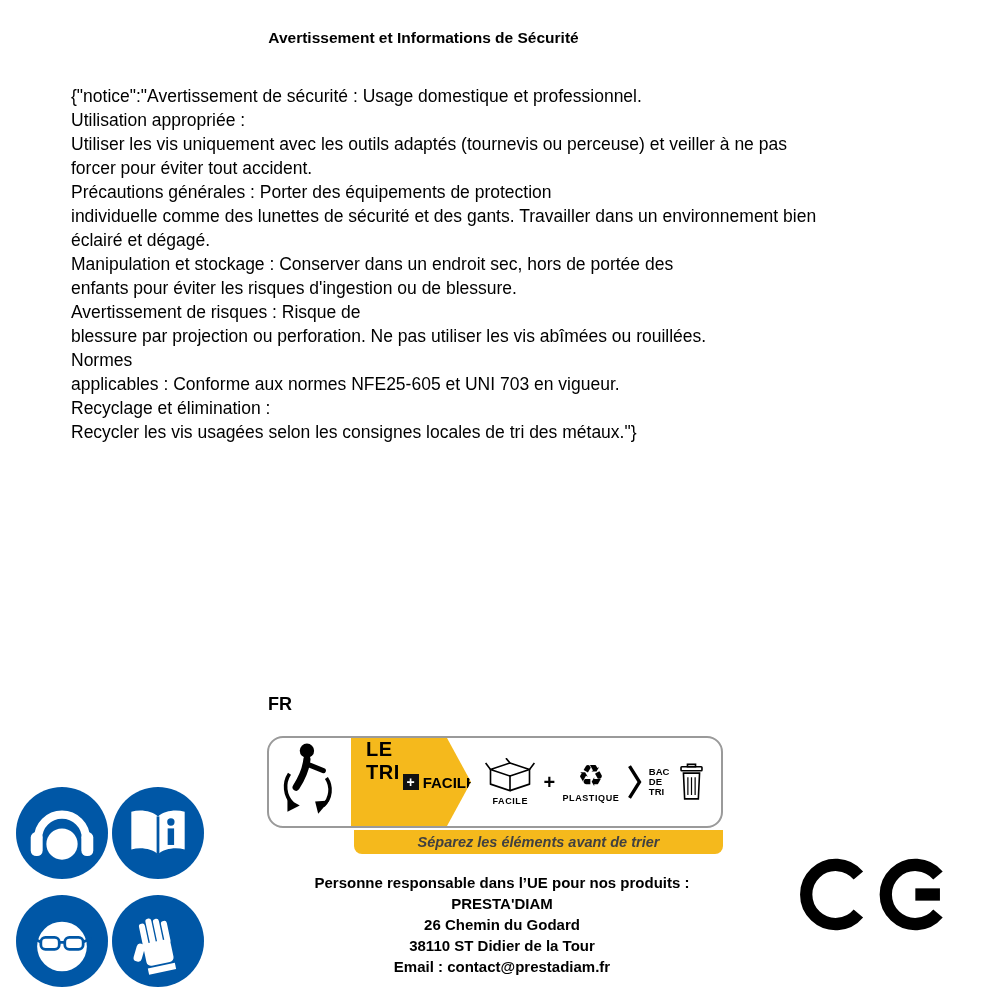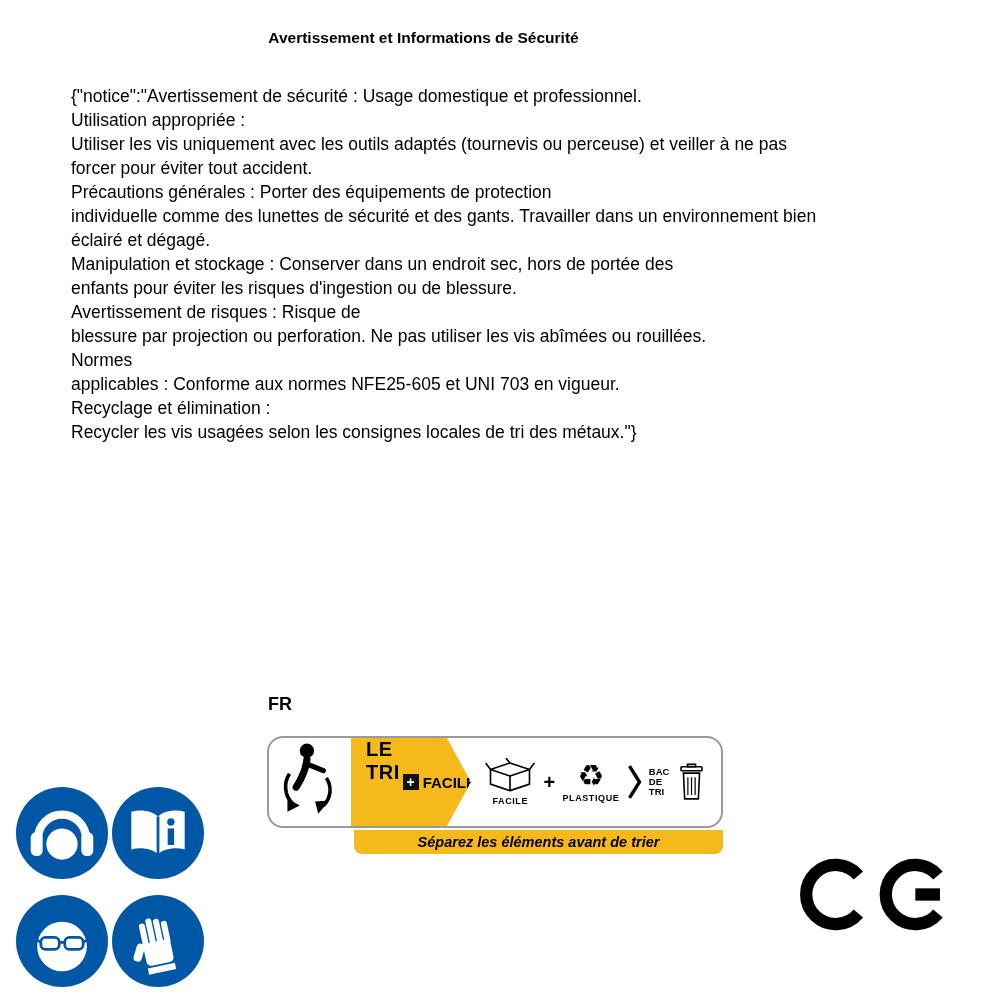--- a/index.html
+++ b/index.html
@@ -29,21 +29,21 @@
               align-items:center; justify-content:center; font-size:14px; font-weight:bold; }
   .content-cell { flex:1; display:flex; align-items:center; justify-content:space-evenly;
                   padding:0 8px 0 6px; }
   .material { display:flex; flex-direction:column; align-items:center; gap:2px; }
   .material-label { font-size:9px; font-weight:bold; letter-spacing:.6px; }
   .mat-plus { font-size:20px; font-weight:bold; }
   .recycle-glyph { font-size:30px; line-height:30px; font-family:"DejaVu Sans", sans-serif; }
   .bin-label { font-size:9.5px; font-weight:bold; line-height:10px; text-align:left;
                white-space:pre-line; }
   .tagline { position:absolute; left:354px; top:830px; width:369px; height:24px;
-             background:#F5B91C; color:#000000; font-style:italic; font-weight:bold;
+             background:#F5B91C; color:#404040; font-style:italic; font-weight:bold;
              font-size:14.5px; display:flex; align-items:center; justify-content:center;
              border-radius:0 0 8px 8px; }
 
   .safety-icon { position:absolute; width:92px; height:92px; }
   #icon-ear    { left:16px;  top:787px; }
   #icon-manual { left:112px; top:787px; }
   #icon-eyes   { left:16px;  top:895px; }
   #icon-gloves { left:112px; top:895px; }
 
   .address { position:absolute; left:252px; top:872px; width:500px; text-align:center;
@@ -169,20 +169,27 @@
       <rect x="34" y="50" width="30" height="25" rx="5"></rect>
       <rect x="34" y="28" width="6.5" height="27" rx="3"></rect>
       <rect x="42" y="24" width="6.5" height="31" rx="3"></rect>
       <rect x="50" y="26" width="6.5" height="29" rx="3"></rect>
       <rect x="58" y="30" width="6.5" height="25" rx="3"></rect>
       <rect x="24" y="48" width="9" height="20" rx="4" transform="rotate(28 28 58)"></rect>
       <rect x="34" y="77" width="30" height="7"></rect>
     </g>
   </svg>
 
+  <div class="address">
+    <div>Personne responsable dans l’UE pour nos produits :</div>
+    <div>PRESTA'DIAM</div>
+    <div>26 Chemin du Godard</div>
+    <div>38110 ST Didier de la Tour</div>
+    <div>Email : contact@prestadiam.fr</div>
+  </div>
 
   <svg class="ce" width="160" height="87" viewBox="0 0 195 100">
     <g stroke="#000" stroke-width="15" fill="none">
       <path d="M 73.6 26.9 A 36 36 0 1 0 73.6 73.1"></path>
       <path d="M 170.6 26.9 A 36 36 0 1 0 170.6 73.1"></path>
       <path d="M 143 50 H 173"></path>
     </g>
   </svg>
 
 </div>

